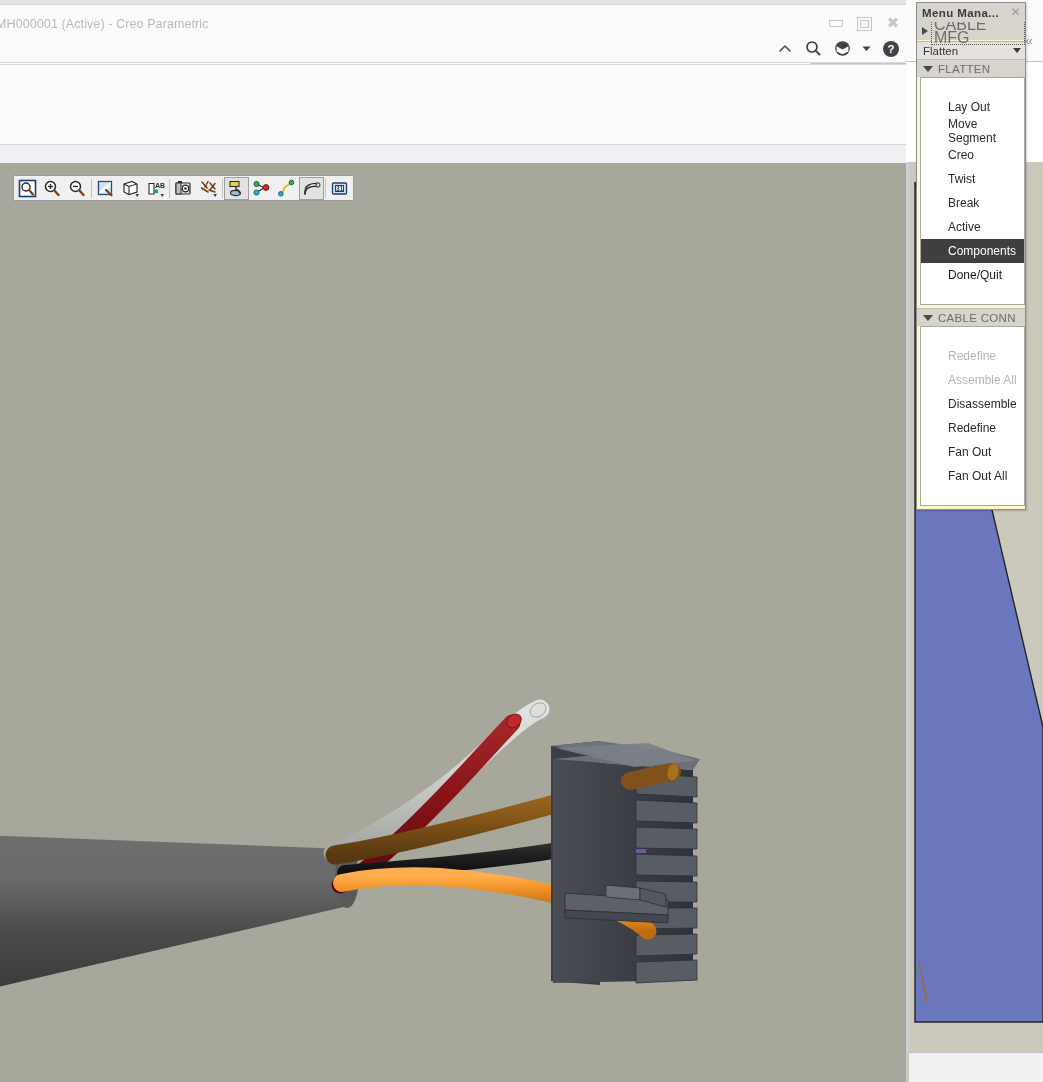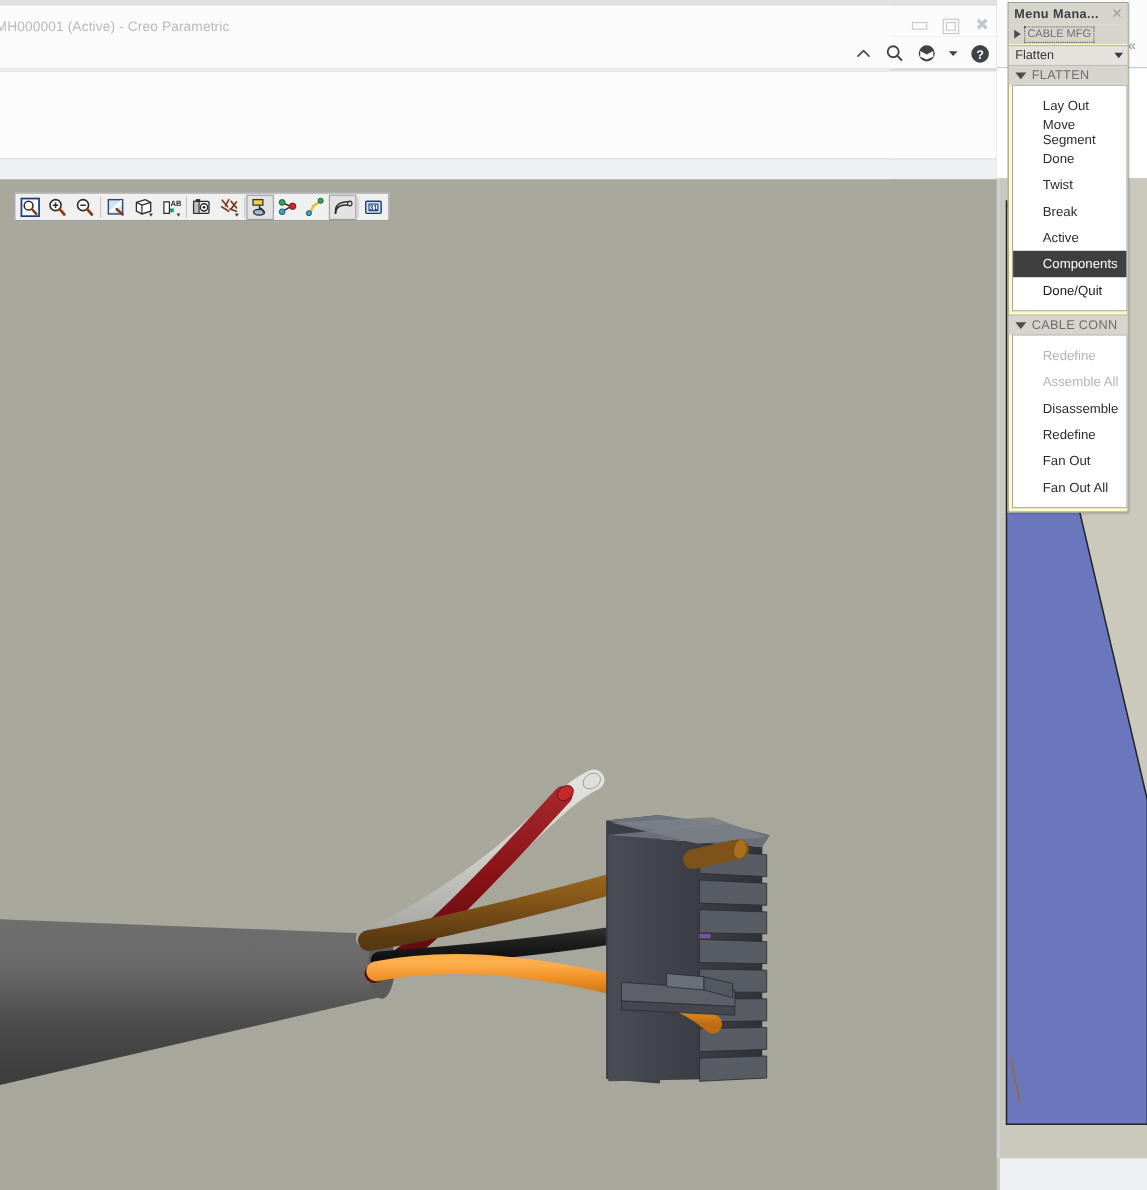--- a/index.html
+++ b/index.html
@@ -278,21 +278,21 @@
     flex: 0 0 auto;
   }
   .tri-down {
     width: 0; height: 0;
     border-top: 6px solid #4b4b4b;
     border-left: 5px solid transparent;
     border-right: 5px solid transparent;
     flex: 0 0 auto;
   }
   .mm-root-label {
-    font-size: 10px;
+    font-size: 16px;
     color: #6d6d6d;
     border: 1px dotted #5a5a5a;
     padding: 0 2px;
     line-height: 13px;
     user-select: none;
   }
   .mm-combo {
     height: 18px;
     margin: 1px 0 0 0;
     background: #e4e2dc;
@@ -326,21 +326,21 @@
   .mm-group-title {
     font-size: 11.5px;
     color: #6d6d6d;
     letter-spacing: 0.3px;
     user-select: none;
   }
   .mm-list {
     background: #ffffff;
     border: 1px solid #a9a9a9;
     margin: 0 0 3px 3px;
-    padding: 6px 0;
+    padding: 17px 0;
   }
   .mm-item {
     height: 24px;
     display: flex;
     align-items: center;
     padding-left: 27px;
     font-size: 12px;
     color: #2b2b2b;
     cursor: default;
     user-select: none;
@@ -674,21 +674,21 @@
       <span class="mm-combo-arrow"></span>
     </div>
 
     <div class="mm-group-header">
       <span class="tri-down"></span>
       <span class="mm-group-title">FLATTEN</span>
     </div>
     <div class="mm-list">
       <div class="mm-item">Lay Out</div>
       <div class="mm-item">Move Segment</div>
-      <div class="mm-item">Done</div>
+      <div class="mm-item">Creo</div>
       <div class="mm-item">Twist</div>
       <div class="mm-item">Break</div>
       <div class="mm-item">Active</div>
       <div class="mm-item selected">Components</div>
       <div class="mm-item bold">Done/Quit</div>
     </div>
 
     <div class="mm-group-header">
       <span class="tri-down"></span>
       <span class="mm-group-title">CABLE CONN</span>

